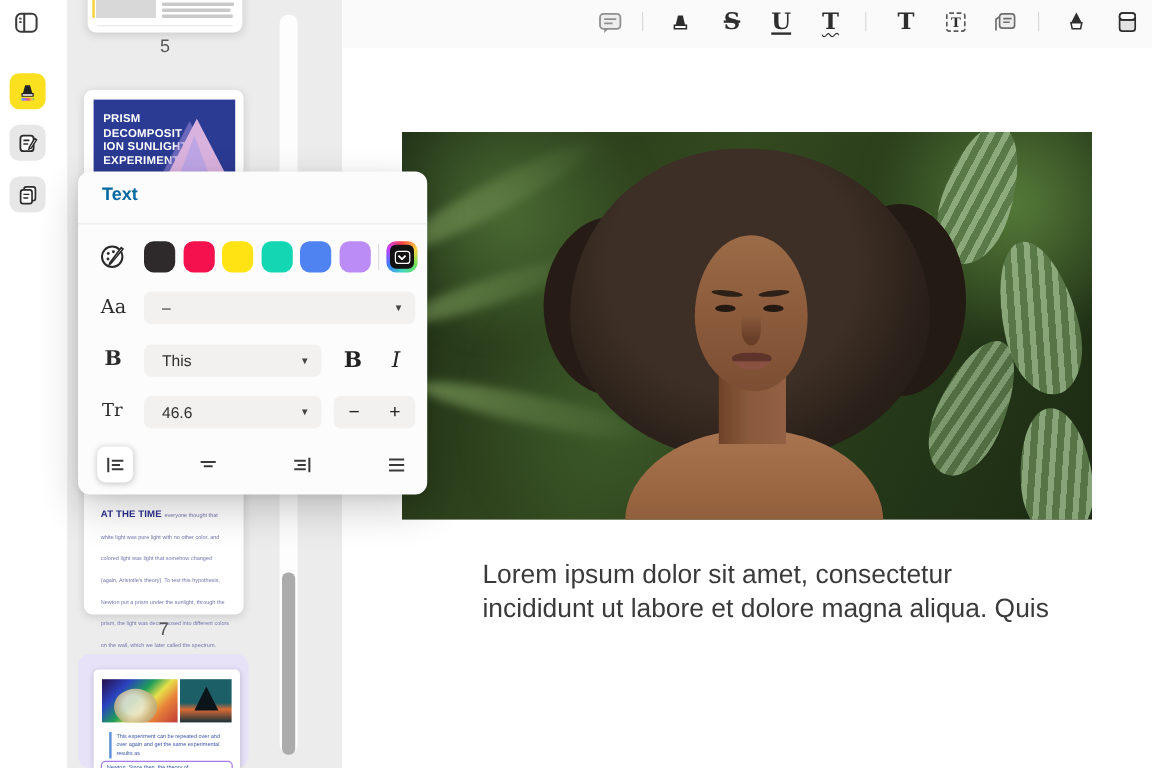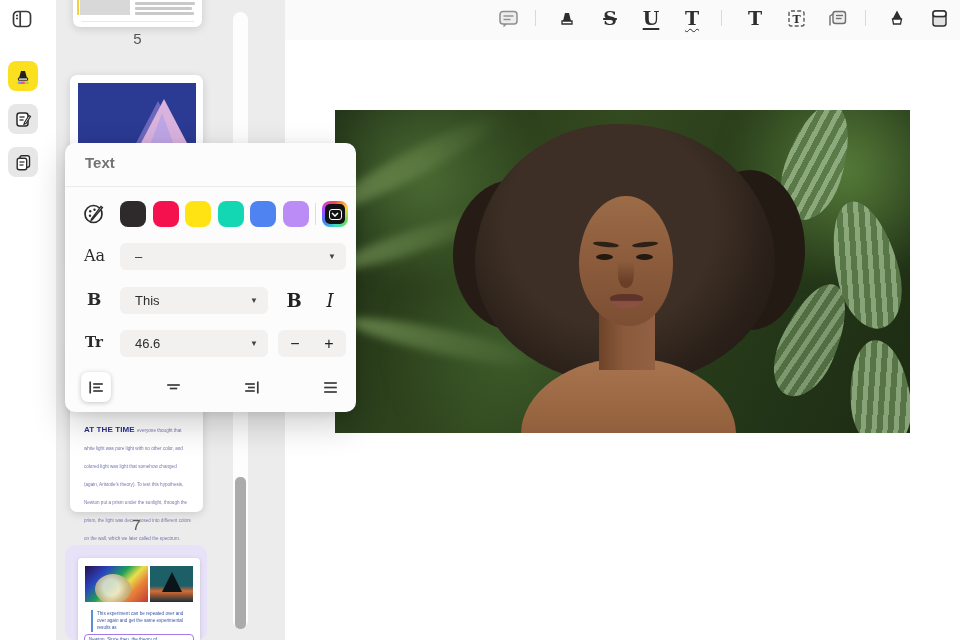--- a/index.html
+++ b/index.html
@@ -72,21 +72,21 @@
   .tb { position:absolute; top:7px; width:22px; height:22px; display:flex; align-items:center; justify-content:center; z-index:5; }
   .tb-letter { font-family:"DejaVu Serif", serif; font-size:19px; font-weight:600; color:#2e2e2e; line-height:1; }
   .tb-div { position:absolute; top:10px; width:1px; height:16px; background:#d9d9d9; z-index:5; }
   .u { text-decoration:underline; text-underline-offset:3px; text-decoration-thickness:1.5px; }
   .strike { text-decoration:line-through; text-decoration-thickness:1.5px; }
   .squig { text-decoration:underline wavy; text-underline-offset:3px; text-decoration-thickness:1px; }
 
   
   #text-panel { left:65px; top:143px; width:291px; height:269px; background:#fcfcfc; border-radius:10px;
                 box-shadow:0 12px 34px rgba(0,0,0,.20), 0 2px 8px rgba(0,0,0,.08); z-index:50; }
-  #panel-title { position:absolute; left:20px; top:11px; font-size:15px; font-weight:700; color:#737373; }
+  #panel-title { position:absolute; left:20px; top:11px; font-size:15px; font-weight:700; color:#0369a1; }
   #panel-div { position:absolute; left:0; right:0; top:43px; height:1px; background:#ebebeb; }
   .swatch { position:absolute; top:58px; width:26px; height:26px; border-radius:8px; }
   #swatch-sep { position:absolute; left:250px; top:60px; width:1px; height:22px; background:#dedede; }
   #picker { position:absolute; left:257px; top:58px; width:26px; height:26px; border-radius:8px;
             background:conic-gradient(#ff4040,#ffd23f,#6fe05a,#3fd9c2,#3f7bff,#c43fff,#ff4040); display:flex; align-items:center; justify-content:center; }
   #picker-inner { width:20px; height:20px; border-radius:5px; background:#121212; display:flex; align-items:center; justify-content:center; }
   #picker-badge { width:13px; height:11px; border:1.4px solid #fff; border-radius:3px; display:flex; align-items:center; justify-content:center; }
   .serif-label { position:absolute; font-family:"DejaVu Serif", serif; color:#2b2b2b; }
   .dd { position:absolute; height:27px; background:#f2f1f0; border-radius:6px; display:flex; align-items:center; padding:0 10px 0 15px; font-size:13px; color:#2e2e2e; }
   .dd .caret { position:absolute; right:10px; font-size:8px; color:#444; }
@@ -154,20 +154,24 @@
       <span class="skel" style="left:62px; top:64px; width:60px;"></span>
       <span class="skel" style="left:62px; top:69px; width:57px;"></span>
       <span class="skel" style="left:62px; top:74px; width:59px;"></span>
     </div>
     <div id="card5-div"></div>
   </div>
   <div class="page-num" style="left:17px; top:30px; width:129px;">5</div>
 
   <div class="page-card" style="left:14px; top:75px; width:133px; height:195px;">
     <div id="card6-img" style="background: rgb(43, 58, 146);">
+      <div id="card6-title" style="white-space:pre-line;">PRISM
+DECOMPOSIT
+ION SUNLIGHT
+EXPERIMENT</div>
       <div id="prism"></div>
       <div id="prism2"></div>
     </div>
   </div>
 
   <div id="card7" class="page-card" style="left:14px; top:340px; width:133px; height:172px;">
     <div>
       <span class="tiny-head">AT THE TIME </span><span class="tiny-text">everyone thought that white light was pure light with no other color, and colored light was light that somehow changed (again, Aristotle's theory). To test this hypothesis, Newton put a prism under the sunlight, through the prism, the light was decomposed into different colors on the wall, which we later called the spectrum. People know about the colors of the rainbow, but they thought it was abnormal at that time.</span>
     </div>
     <div class="tiny-para">Newton's conclusion is that it is the different spectrums of these basic colors of red, orange, yellow, green, blue, indigo, and violet that form the single-color white light on the surface.</div>
@@ -215,20 +219,22 @@
       <span class="brow" style="left:14px; transform:rotate(6deg);"></span>
       <span class="brow" style="left:53px; transform:rotate(-6deg);"></span>
       <span class="eye" style="left:17px;"></span>
       <span class="eye" style="left:57px;"></span>
       <span id="nose"></span>
       <span id="lips"></span>
     </div>
   </div>
 
   <div id="body-text">
+    <div>Lorem ipsum dolor sit amet, consectetur</div>
+    <div>incididunt ut labore et dolore magna aliqua. Quis</div>
   </div>
 </div>
 
 <div class="tb" style="left:497px;">
   <svg width="21" height="21" viewBox="0 0 21 21">
     <rect x="2" y="3.5" width="17" height="12.5" rx="3" fill="#ededed" stroke="#8f8f8f" stroke-width="1.5"></rect>
     <path d="M5.5 16 L5.5 19.5 L9 16 Z" fill="#8f8f8f"></path>
     <line x1="5.5" y1="8" x2="15.5" y2="8" stroke="#8f8f8f" stroke-width="1.4"></line>
     <line x1="5.5" y1="11.5" x2="12.5" y2="11.5" stroke="#8f8f8f" stroke-width="1.4"></line>
   </svg>
@@ -322,21 +328,21 @@
   </div>
 
   <span class="serif-label" style="left:22px; top:146px; font-size:17px; font-weight:700;">B</span>
   <div class="dd" style="left:55px; top:144px; width:148px;">
     <span>This</span>
     <span class="caret">▼</span>
   </div>
   <div class="ghost-btn" style="left:214px; top:144px; font-weight:700;">B</div>
   <div class="ghost-btn" style="left:250px; top:144px; font-style:italic;">I</div>
 
-  <span class="serif-label" style="left:20px; top:190px; font-size:15px; font-weight:700;">Tr</span>
+  <span class="serif-label" style="left:20px; top:190px; font-size:15px; font-weight:400;">Tr</span>
   <div class="dd" style="left:55px; top:187px; width:148px;">
     <span>46.6</span>
     <span class="caret">▼</span>
   </div>
   <div id="stepper">
     <div class="step-half" style="left:0;">−</div>
     <div class="step-half" style="left:34px;">+</div>
   </div>
 
   <div class="align-btn active" style="left:16px;">

